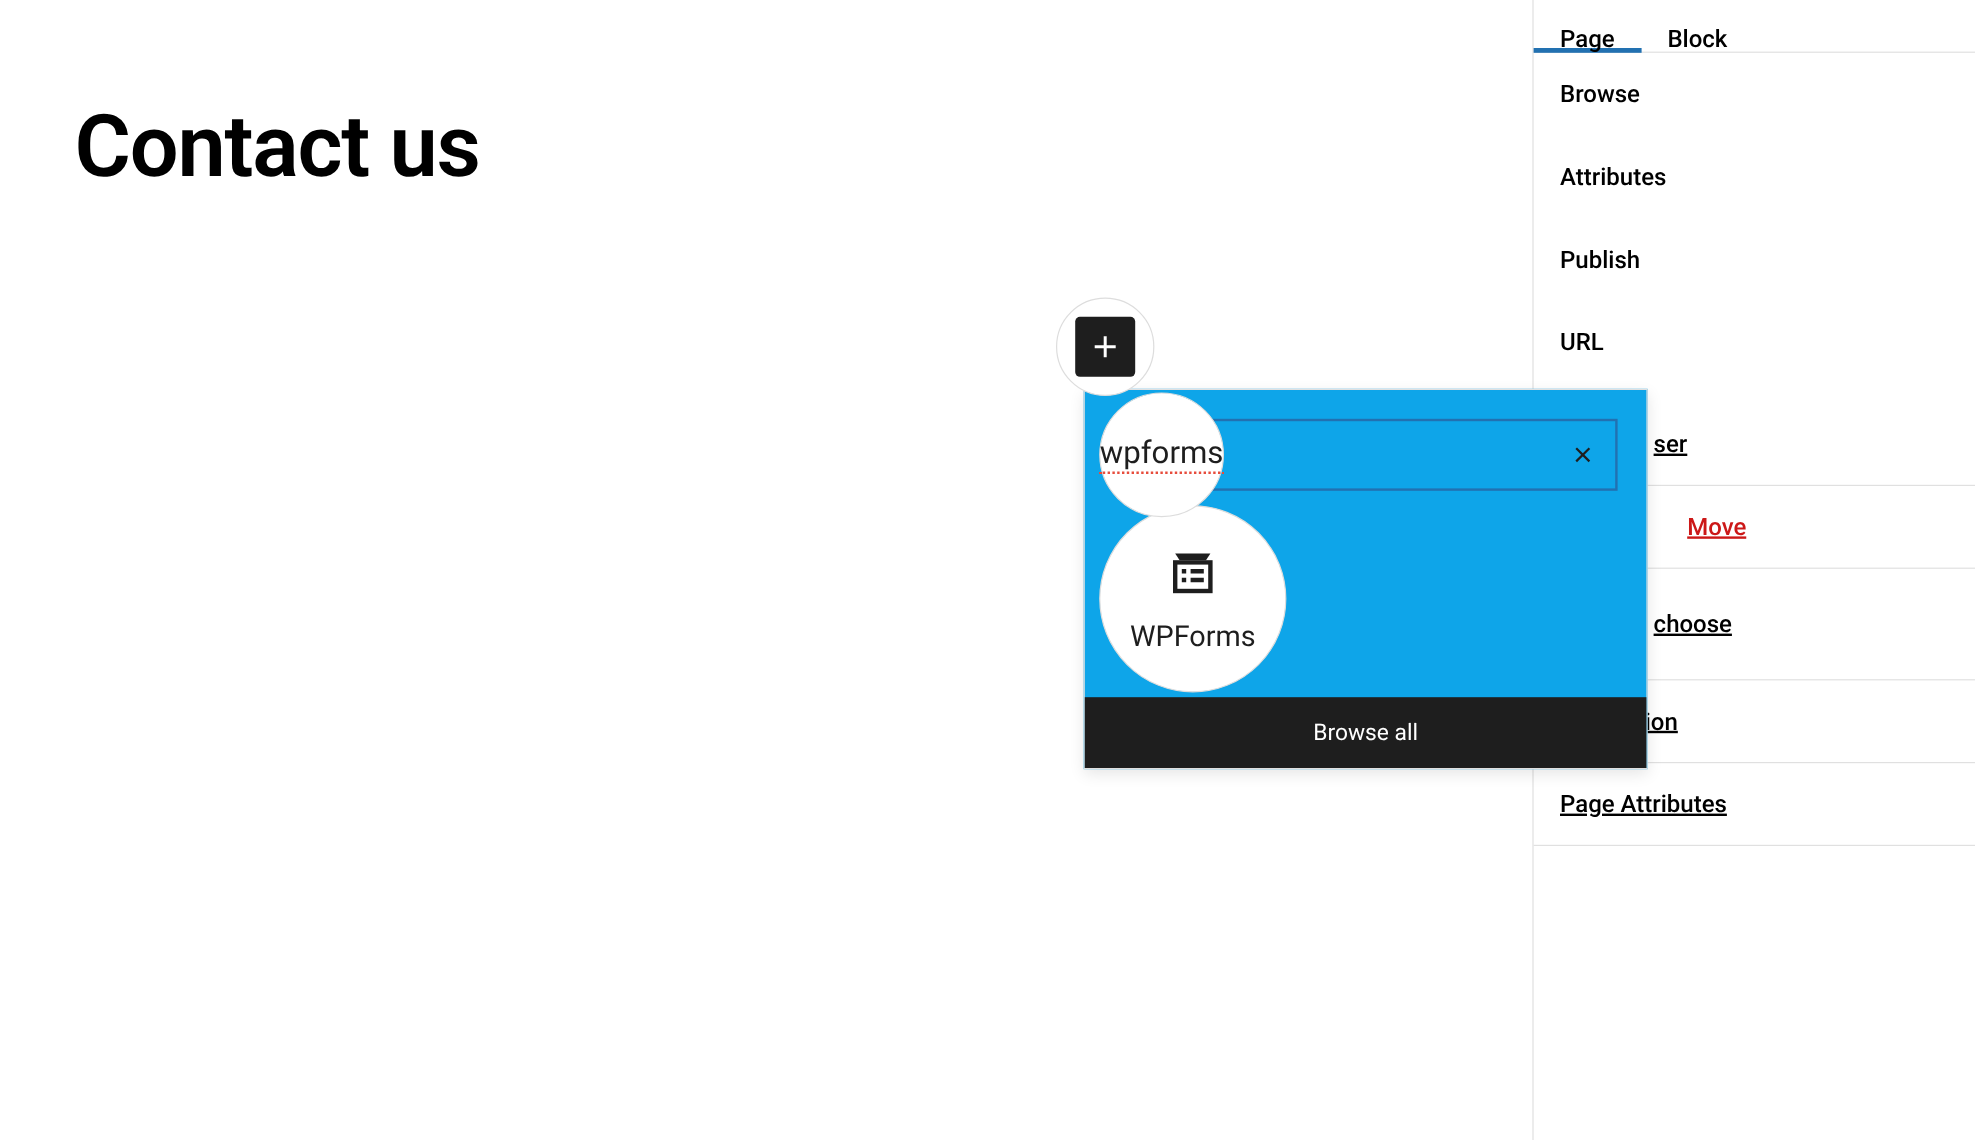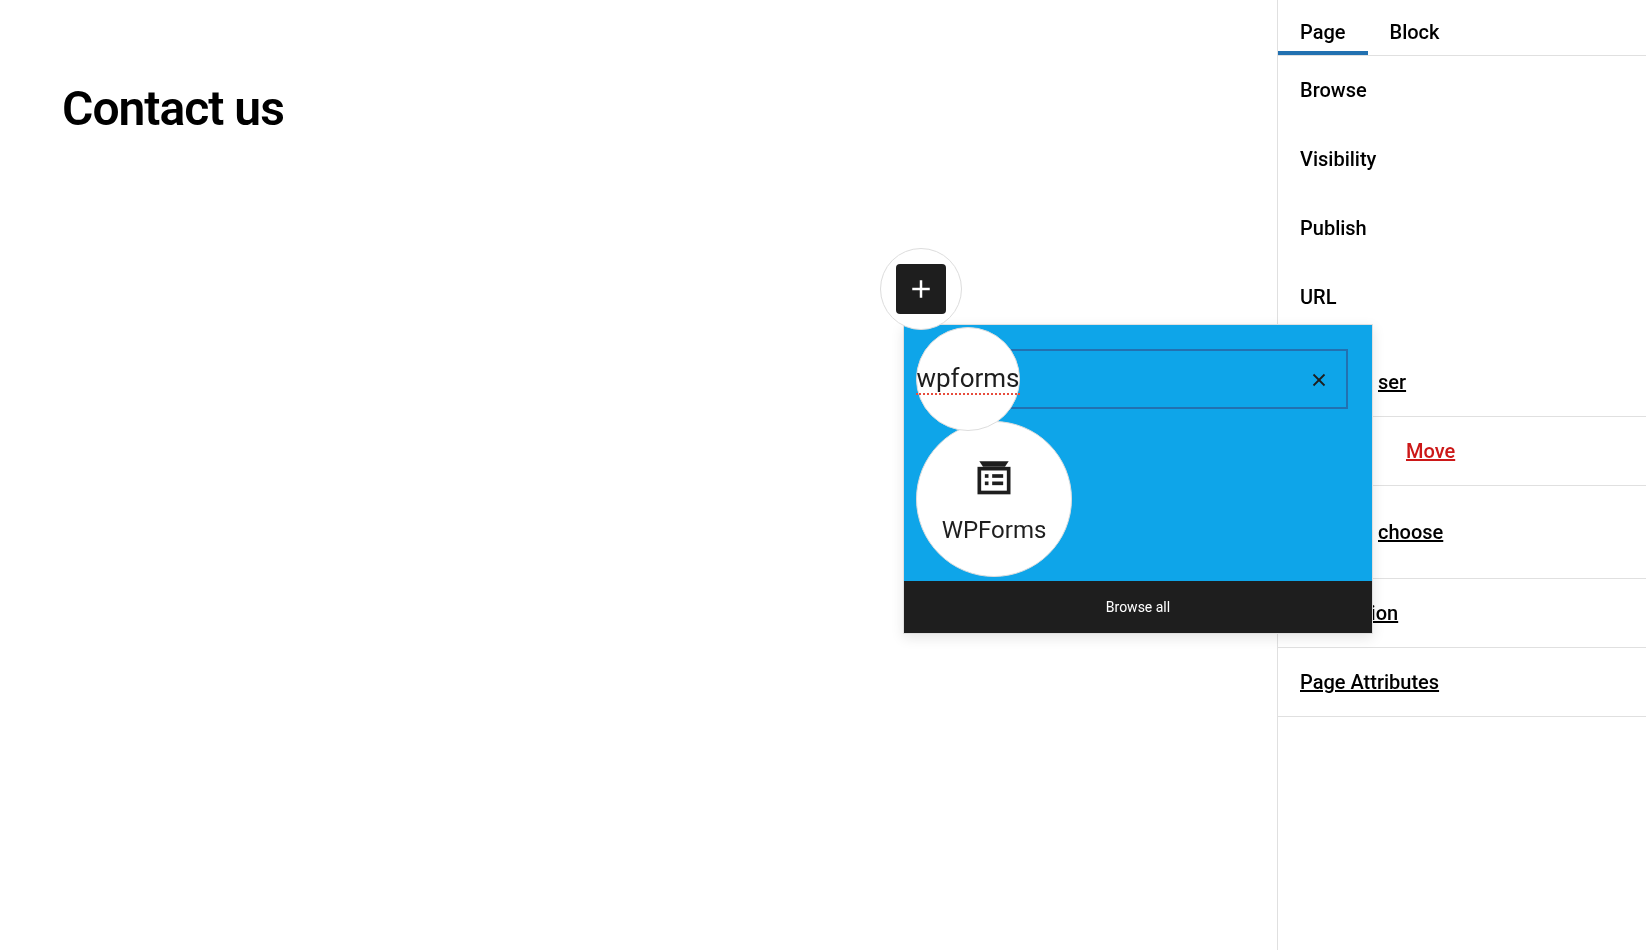--- a/index.html
+++ b/index.html
@@ -20,21 +20,21 @@
     .editor-area {
       position: absolute;
       left: 0;
       top: 0;
       width: 1277px;
       height: 950px;
       padding: 80px 62px;
     }
 
     .page-title {
-      font-size: 48px;
+      font-size: 72px;
       font-weight: 600;
       color: #000;
       letter-spacing: -1px;
     }
 
     .block-placeholder {
       font-size: 26px;
       color: #888;
       font-weight: 400;
     }
@@ -46,21 +46,21 @@
       width: 369px;
       height: 950px;
       border-left: 1px solid #e0e0e0;
       background: #fff;
       overflow: visible;
     }
 
     .tabs {
       display: flex;
       border-bottom: 1px solid #e0e0e0;
-      height: 56px;
+      height: 44px;
     }
 
     .tab {
       padding: 20px 22px;
       font-size: 20px;
       font-weight: 500;
       color: #000;
       cursor: pointer;
       position: relative;
     }
@@ -220,40 +220,40 @@
 
     .block-name {
       font-size: 24px;
       color: #1e1e1e;
     }
 
     .browse-all {
       background: #1e1e1e;
       color: #fff;
       text-align: center;
-      font-size: 14px;
+      font-size: 19px;
       padding: 18px 0;
       cursor: pointer;
     }
   </style>
 </head>
 <body>
 
 <div class="editor-area">
   <h1 class="page-title">Contact us</h1>
 </div>
 
 <div class="sidebar">
   <div class="tabs">
     <div class="tab active">Page</div>
     <div class="tab">Block</div>
   </div>
   <div class="panel-list">
     <div class="panel-item">Browse</div>
-    <div class="panel-item">Visibility</div>
+    <div class="panel-item">Attributes</div>
     <div class="panel-item">Publish</div>
     <div class="panel-item" style="margin-bottom:16px;">URL</div>
     <div class="panel-item partial panel-divider">ser</div>
     <div class="panel-item red panel-divider">Move</div>
     <div class="panel-item featured panel-divider" style="padding-top:34px;padding-bottom:34px;">choose</div>
     <div class="panel-item panel-divider">Discussion</div>
     <div class="panel-item panel-divider">Page Attributes</div>
   </div>
 </div>
 

